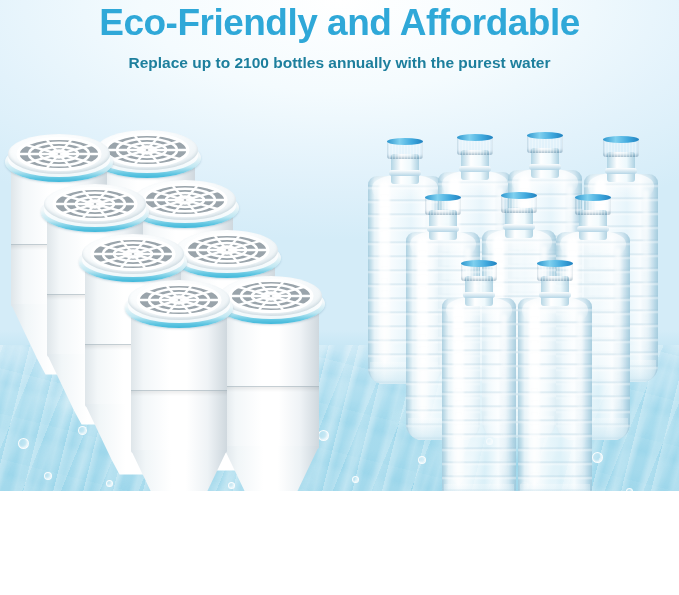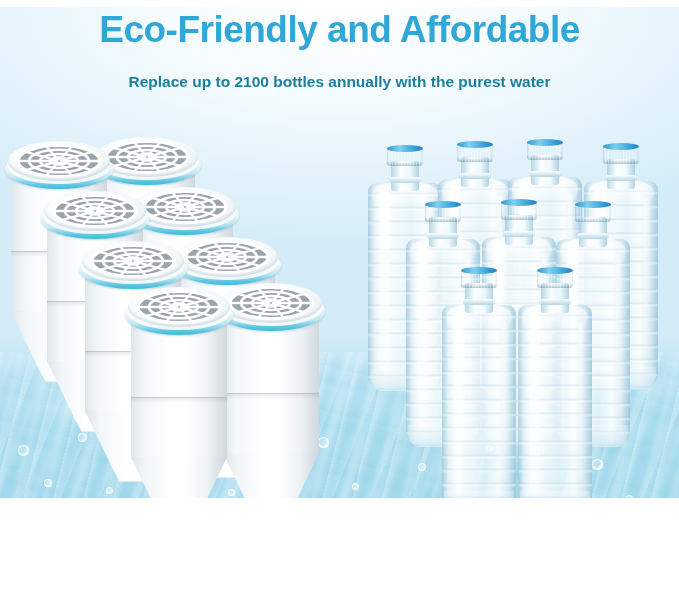--- a/index.html
+++ b/index.html
@@ -3,21 +3,20 @@
 <meta charset="utf-8">
 <style>
   html,body{margin:0;padding:0;background:#fff;}
   body{font-family:"Liberation Sans","DejaVu Sans",sans-serif;}
 
   #poster{
     position:relative;
     width:679px;height:491px;
     overflow:hidden;
     background:#eef7fc;
-    margin-top:7px;
   }
 
   
   .bg-sky{
     position:absolute;left:0;top:0;width:679px;height:430px;
     background:
       radial-gradient(ellipse 520px 240px at 50% 0%,#ffffff 0%,#f4fbfe 38%,#e2f2fb 72%,#d4ecf8 100%);
   }
   .bg-water{
     position:absolute;left:0;top:330px;width:679px;height:265px;
@@ -62,21 +61,21 @@
   .title{
     position:absolute;left:0;top:2px;width:679px;
     text-align:center;
     font-size:37px;line-height:42px;
     font-weight:bold;
     letter-spacing:-.5px;
     color:#2fa8d8;
     white-space:nowrap;
   }
   .subtitle{
-    position:absolute;left:0;top:64px;width:679px;
+    position:absolute;left:0;top:52px;width:679px;
     text-align:center;
     font-size:15.5px;line-height:22px;
     font-weight:bold;
     color:#1d7f9d;
     white-space:nowrap;
   }
 
   
   .footline{
     position:absolute;left:0;top:488px;width:679px;height:46px;

